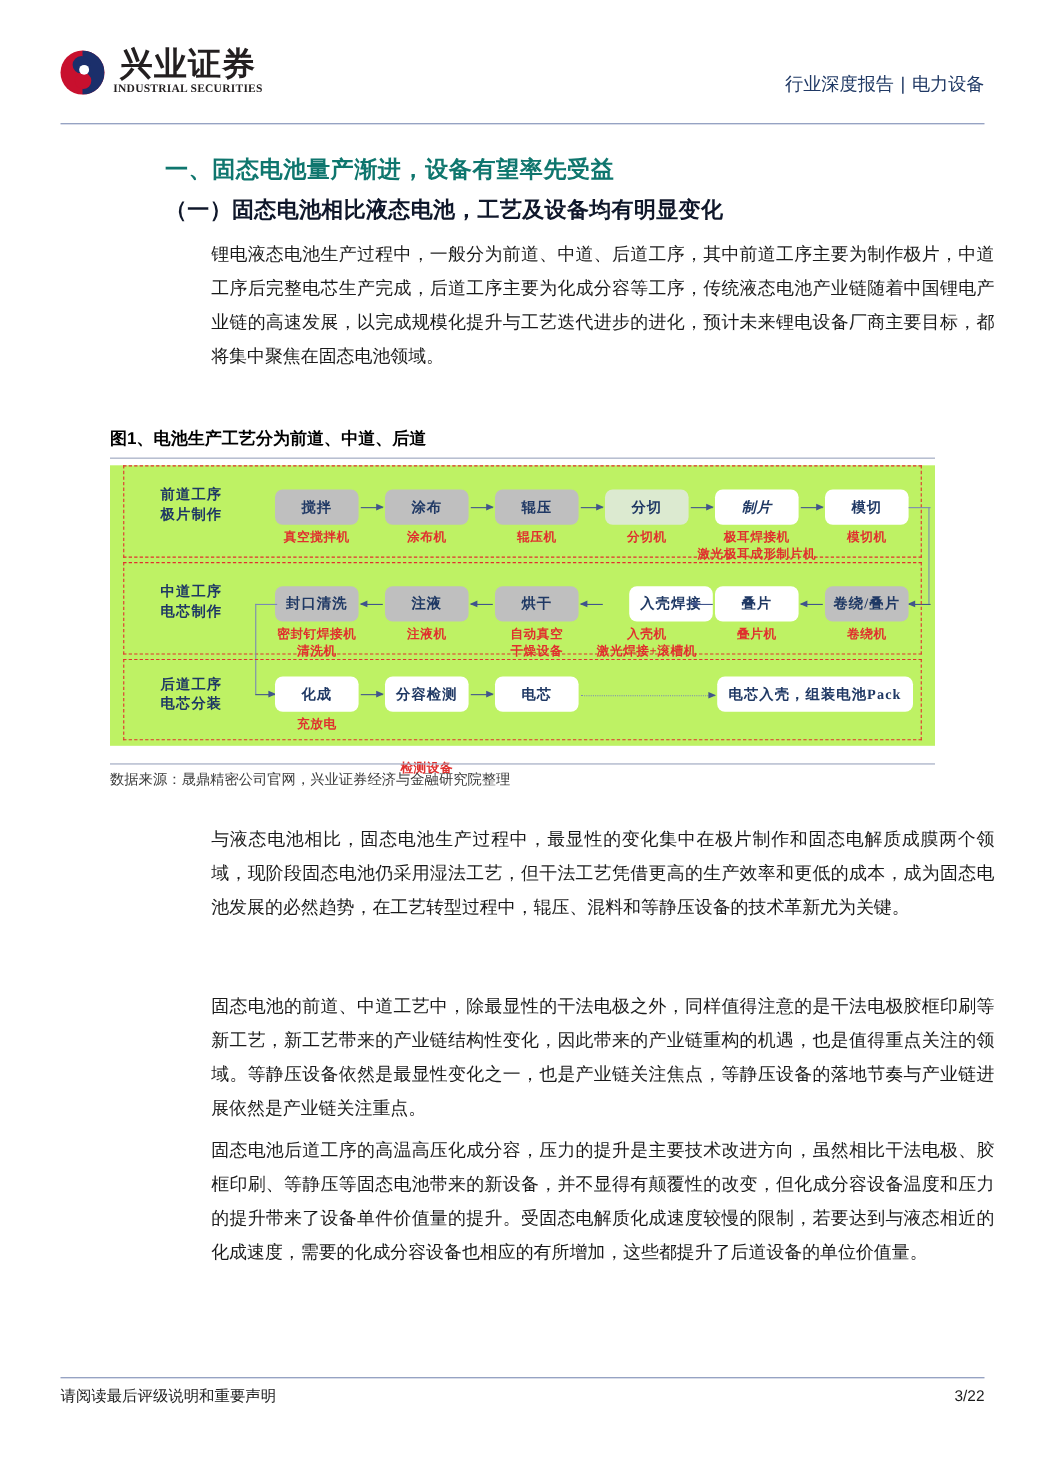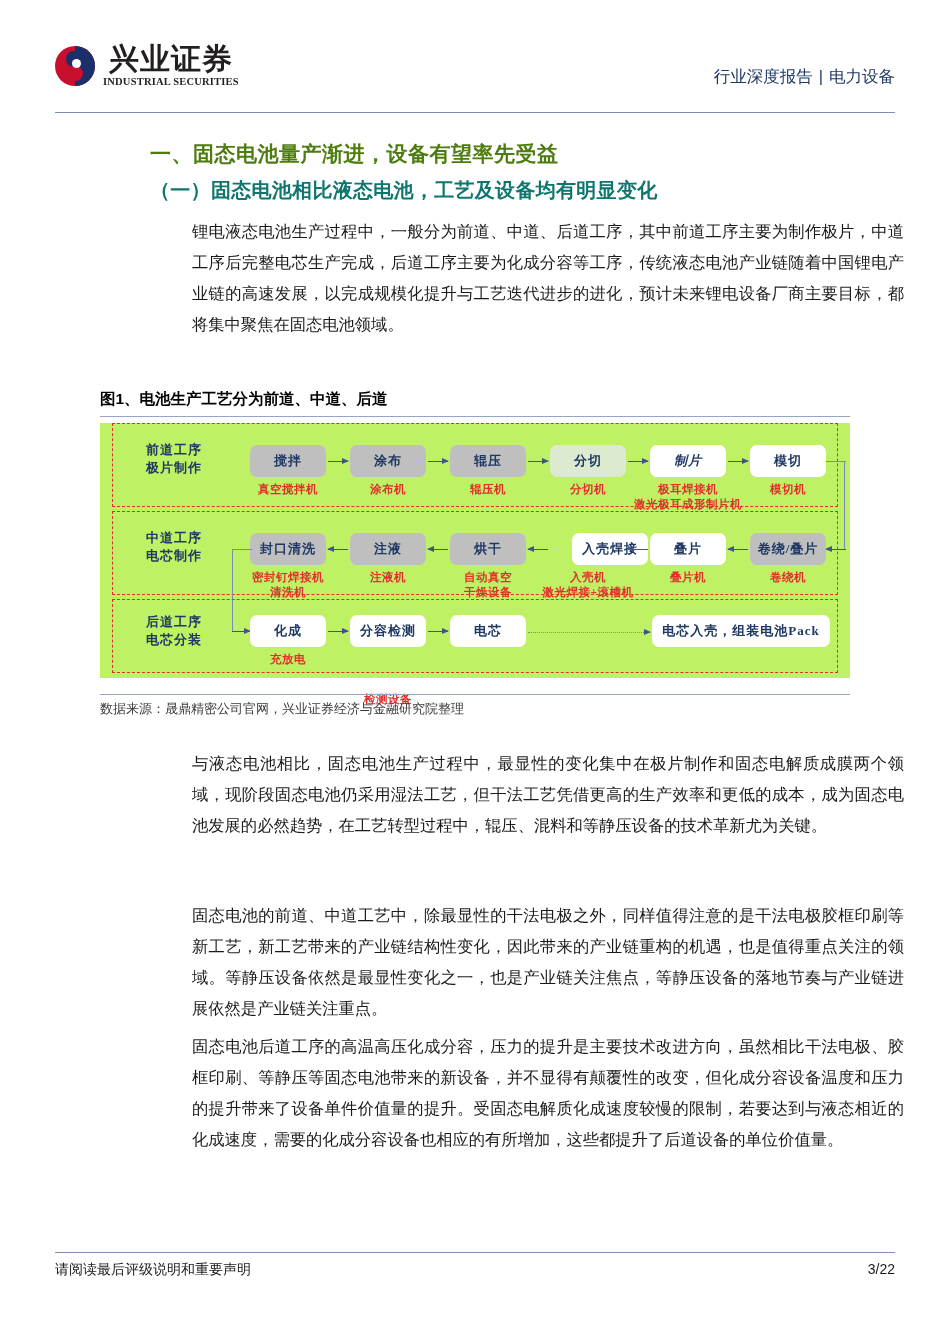--- a/index.html
+++ b/index.html
@@ -126,31 +126,31 @@
   }
 
   
   .h1 {
     position: absolute;
     left: 150px;
     top: 140px;
     font-family: "Liberation Sans", "DejaVu Sans", sans-serif;
     font-size: 21px;
     font-weight: bold;
-    color: #4d7c0f;
+    color: #0f766e;
     letter-spacing: 0.5px;
   }
   .h2 {
     position: absolute;
     left: 150px;
     top: 177px;
     font-family: "Liberation Sans", "DejaVu Sans", sans-serif;
     font-size: 20px;
     font-weight: bold;
-    color: #0f766e;
+    color: #0f172a;
     letter-spacing: 0.3px;
   }
 
   
   .para {
     position: absolute;
     left: 192px;
     width: 712px;
     font-family: "Liberation Sans", "DejaVu Sans", sans-serif;
     font-size: 16.3px;

